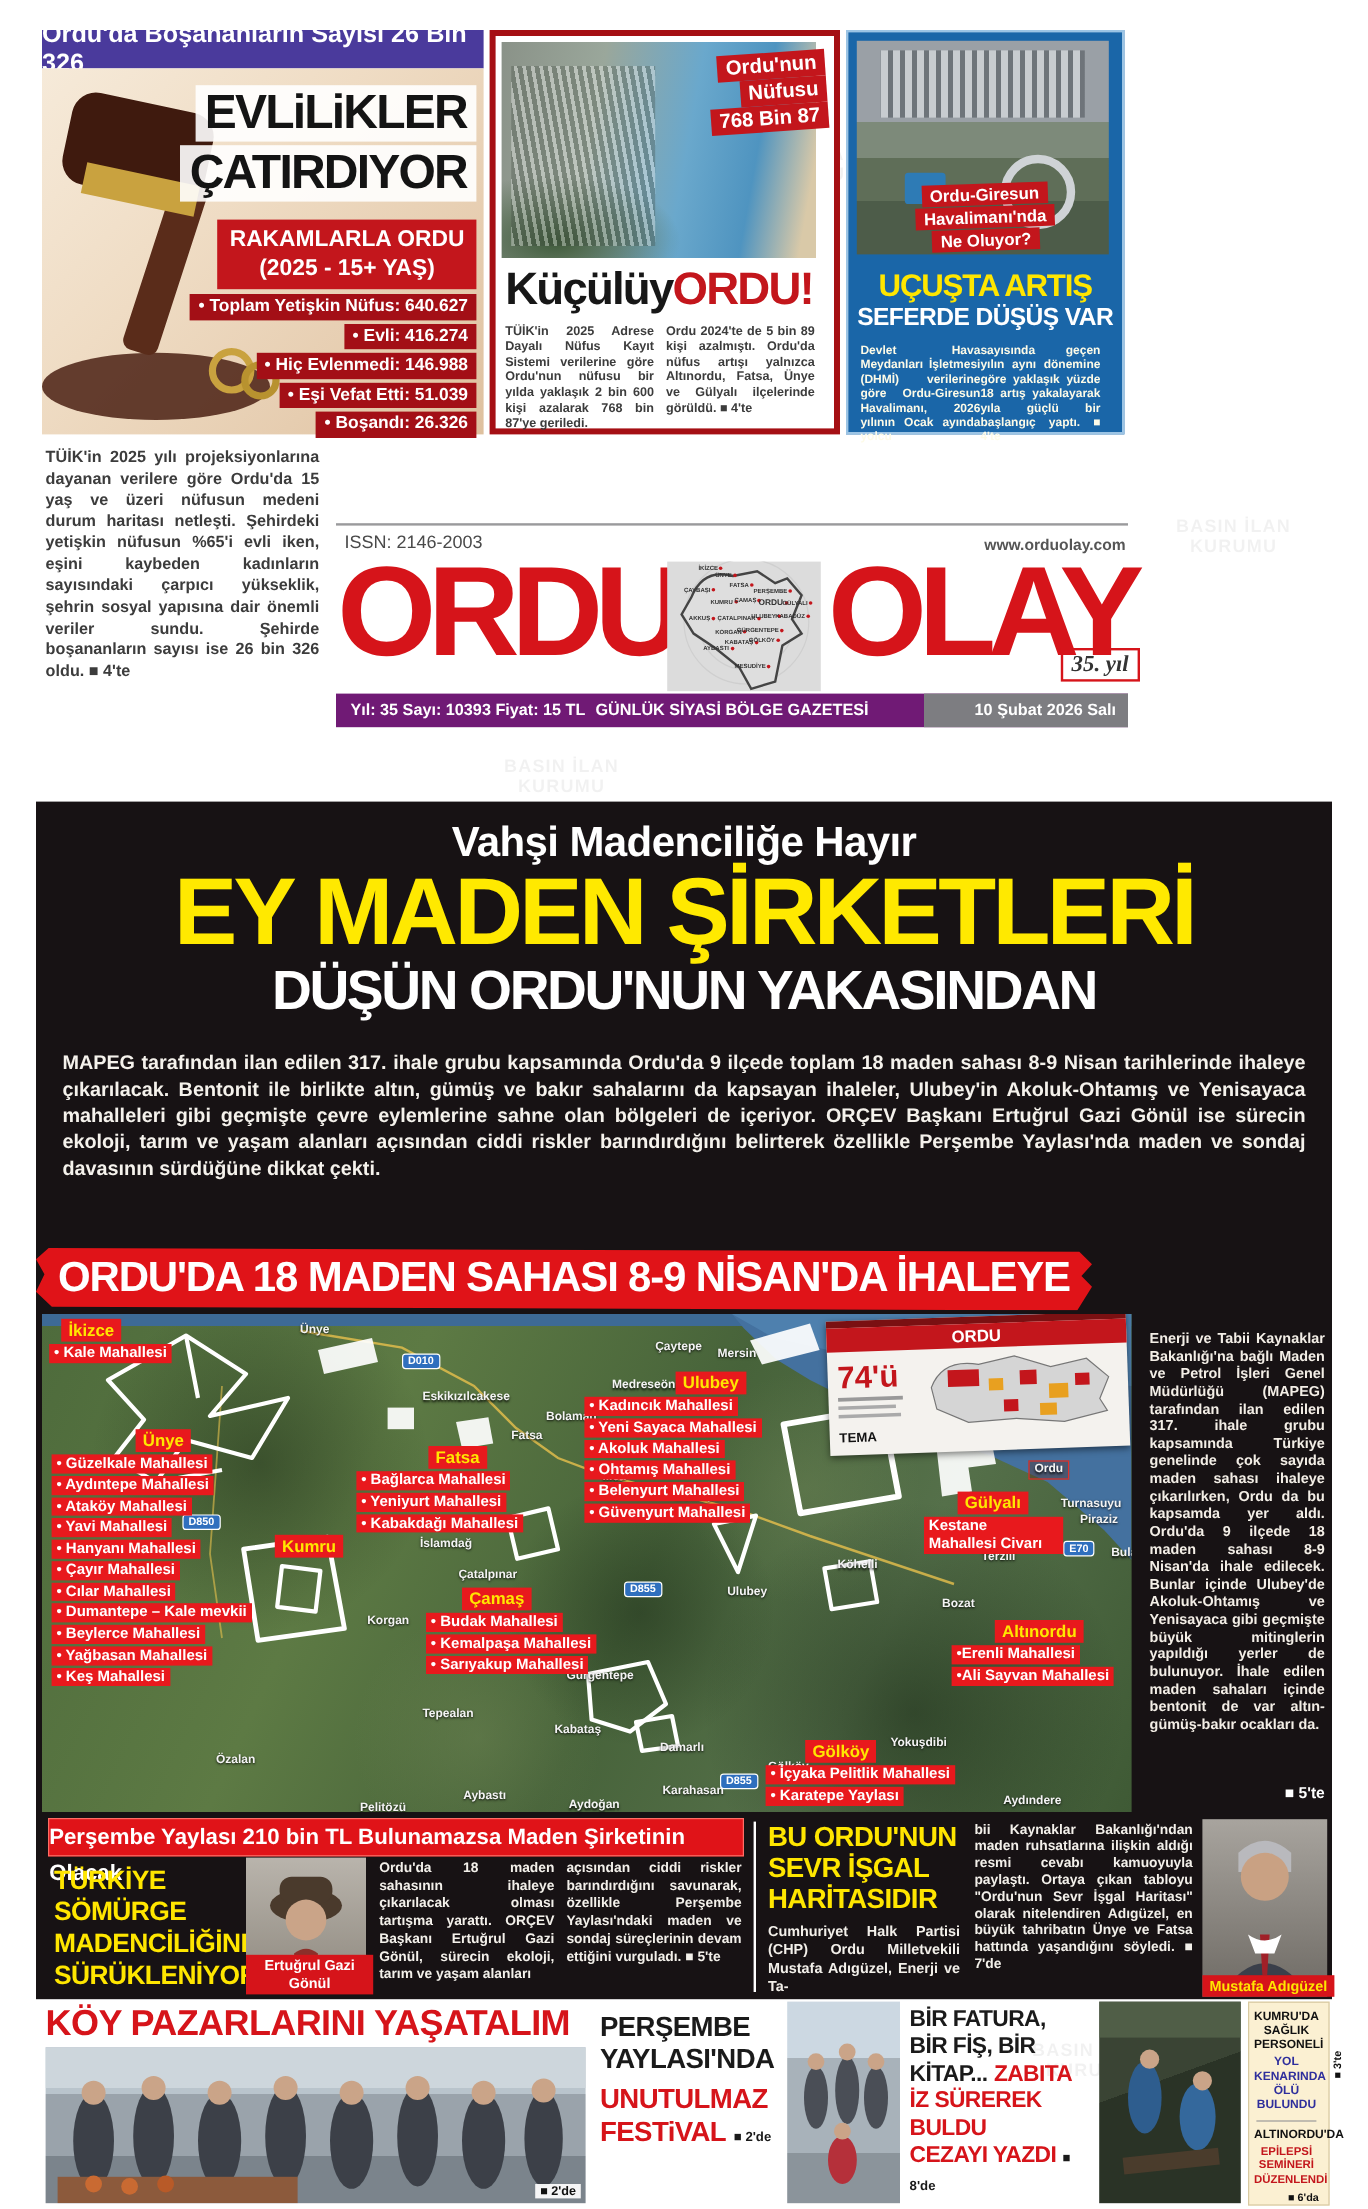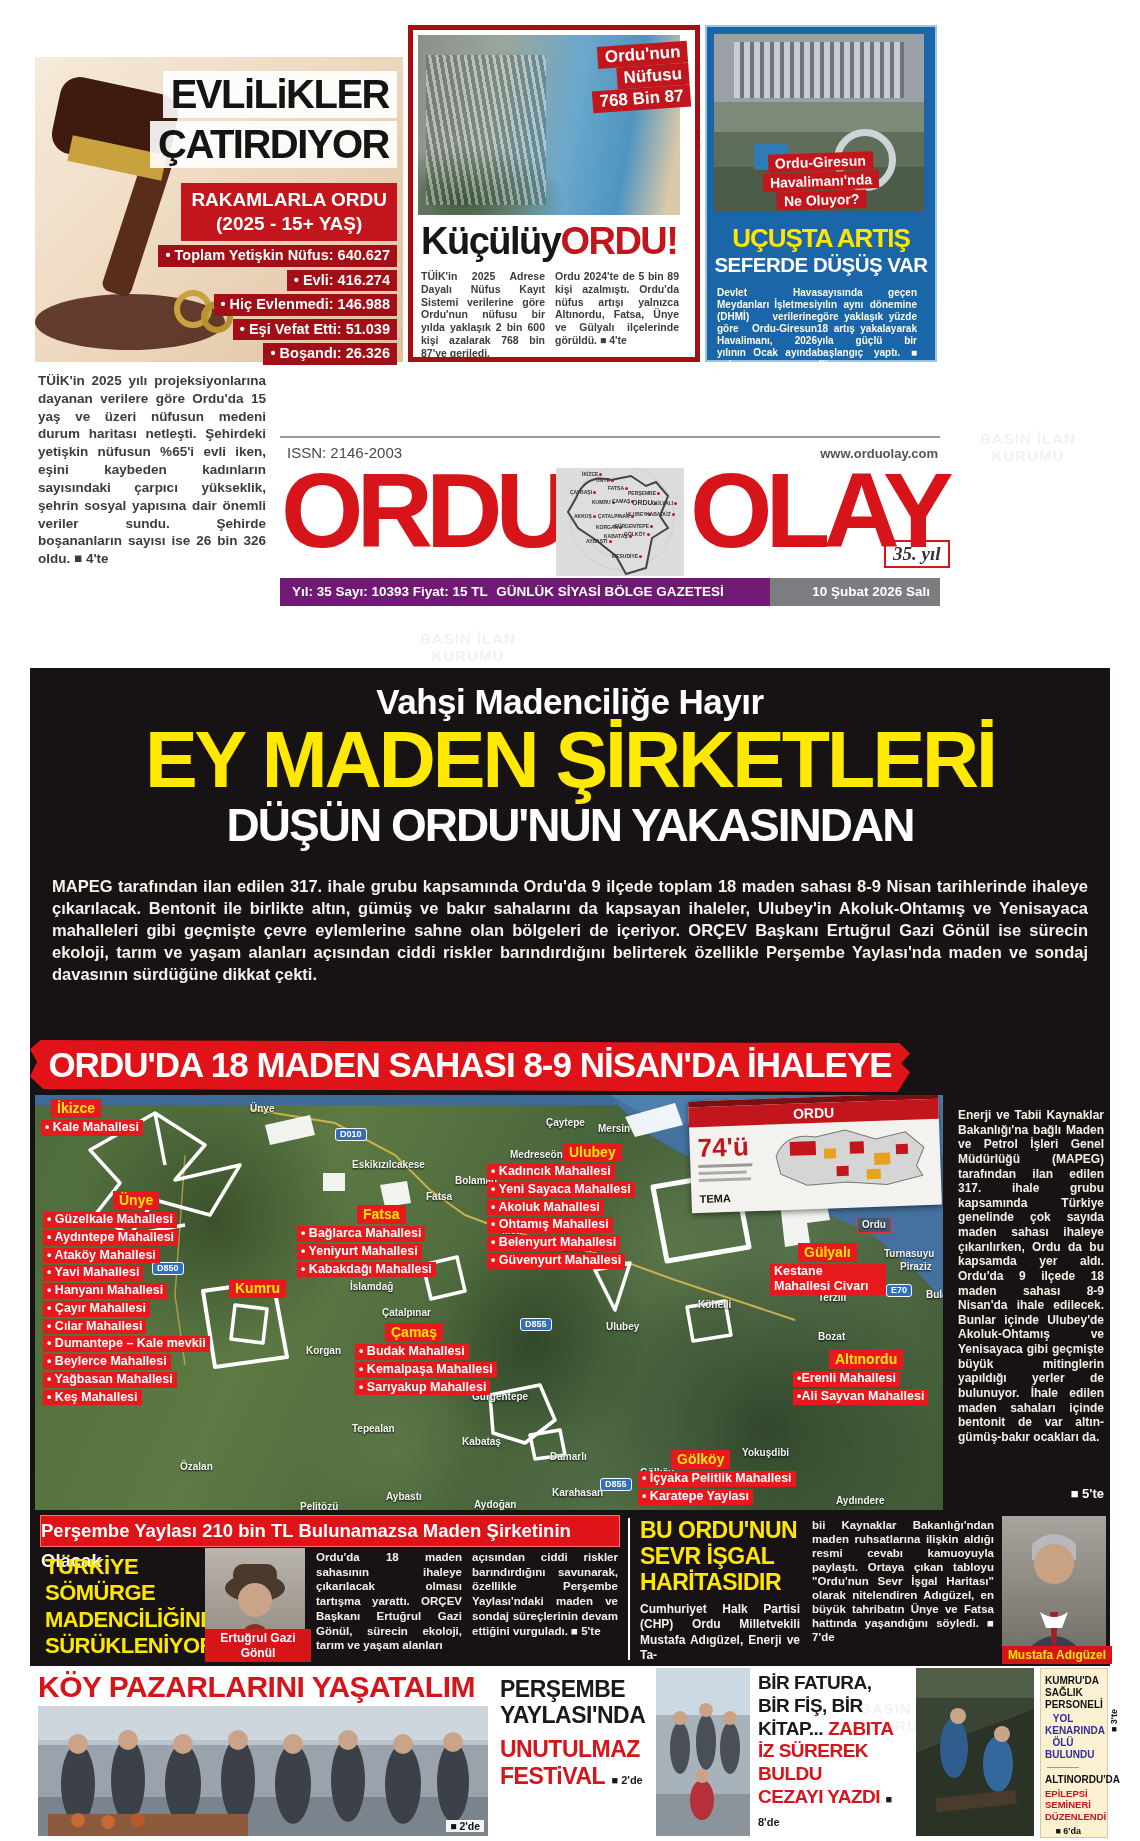--- a/index.html
+++ b/index.html
@@ -49,21 +49,21 @@
   .place:nth-child(3){left:563px;top:29px}.place:nth-child(4){left:317px;top:65px}
   .place:nth-child(5){left:475px;top:55px}.place:nth-child(6){left:420px;top:81px}
   .place:nth-child(7){left:391px;top:97px}.place:nth-child(8){left:467px;top:131px}
   .place:nth-child(9){left:527px;top:147px}
   .place:nth-child(10){left:822px;top:122px;border:1.5px solid #e03028;padding:2px 4px;background:rgba(90,40,25,.35)}
   .place:nth-child(11){left:849px;top:154px}.place:nth-child(12){left:811px;top:175px}
   .place:nth-child(13){left:783px;top:198px}.place:nth-child(14){left:865px;top:167px}
   .place:nth-child(15){left:891px;top:195px}.place:nth-child(16){left:663px;top:205px}
   .place:nth-child(17){left:571px;top:227px}.place:nth-child(18){left:315px;top:187px}
   .place:nth-child(19){left:347px;top:213px}.place:nth-child(20){left:271px;top:251px}
-  .place:nth-child(21){left:783px;top:237px}.place:nth-child(22){left:437px;top:297px}
+  .place:nth-child(21){left:750px;top:237px}.place:nth-child(22){left:437px;top:297px}
   .place:nth-child(23){left:317px;top:329px}.place:nth-child(24){left:427px;top:342px}
   .place:nth-child(25){left:515px;top:357px}.place:nth-child(26){left:707px;top:353px}
   .place:nth-child(27){left:351px;top:397px}.place:nth-child(28){left:439px;top:405px}
   .place:nth-child(29){left:605px;top:373px}.place:nth-child(30){left:517px;top:393px}
   .place:nth-child(31){left:145px;top:367px}.place:nth-child(32){left:265px;top:407px}
   .place:nth-child(33){left:801px;top:401px}
   .roadbadge{position:absolute;background:#2f6fbe;border:1px solid #fff;color:#fff;font-size:9px;font-weight:800;padding:1px 4px;border-radius:3px;line-height:1;}
   .district{position:absolute;z-index:6;}
   .d-name{display:inline-block;background:#e8191d;color:#ffe600;font-weight:800;font-size:14px;padding:0 6px 1px;line-height:1.3;}
   .d-items{display:flex;flex-direction:column;align-items:flex-start;gap:2px;margin-top:2px;}
@@ -94,20 +94,23 @@
 KURUMU</div>
   <div class="wm" style="left:980px;top:430px">BASIN İLAN
 KURUMU</div>
   <div class="wm" style="left:180px;top:1730px">BASIN İLAN
 KURUMU</div>
   <div class="wm" style="left:600px;top:1100px;color:#fff;opacity:.07">BASIN İLAN
 KURUMU</div>
   <div class="wm" style="left:860px;top:1700px">BASIN İLAN
 KURUMU</div>
 
+  <div class="abs kickerbar" style="left:35px;top:25px;width:368px;height:32px">
+    <span>Ordu'da Boşananların Sayısı 26 Bin 326</span>
+  </div>
   <div class="abs creambox" style="left:35px;top:57px;width:368px;height:305px">
     <svg class="abs" style="left:0;top:0" width="220" height="305" viewBox="0 0 220 305">
       <ellipse cx="95" cy="265" rx="95" ry="28" fill="#4a2013" opacity=".85"></ellipse>
       <rect x="88" y="90" width="30" height="150" rx="8" transform="rotate(18 103 165)" fill="#5a2c1a"></rect>
       <rect x="20" y="28" width="120" height="78" rx="20" transform="rotate(12 80 67)" fill="#3f1a0e"></rect>
       <rect x="34" y="88" width="96" height="26" transform="rotate(12 82 101)" fill="#c9a23f"></rect>
       <circle cx="158" cy="252" r="16" fill="none" stroke="#c9a23f" stroke-width="6"></circle>
       <circle cx="182" cy="260" r="13" fill="none" stroke="#b8922f" stroke-width="6"></circle>
     </svg>
     <span class="hl-strip abs" style="right:6px;top:14px;font-size:40px">EVLiLiKLER</span>
@@ -490,21 +493,21 @@
       <rect x="0" y="0" width="118" height="30" fill="#5a6a50" opacity=".7"></rect>
       <ellipse cx="38" cy="80" rx="14" ry="30" fill="#2e5d8e"></ellipse>
         <circle cx="42" cy="48" r="8" fill="#caa488"></circle>
       <ellipse cx="82" cy="96" rx="15" ry="28" fill="#34689c"></ellipse>
         <circle cx="86" cy="66" r="8" fill="#caa488"></circle>
       <rect x="20" y="126" width="80" height="14" fill="#4a3c2c" transform="rotate(-6 60 133)"></rect>
     </svg>
   </div>
 
   <div class="abs" style="left:1040px;top:1668px;width:66px;height:168px;background:#fbf0d2;border:1px solid #d8c9a0">
-    <div style="padding:6px 26px 0 4px;text-align:center">
+    <div style="padding:6px 8px 0 4px;text-align:center">
       <div style="font-size:10px;font-weight:800;color:#111;line-height:1.2">KUMRU'DA SAĞLIK PERSONELİ</div>
       <div style="font-size:10px;font-weight:800;color:#2e2e9c;line-height:1.2;margin-top:2px">YOL KENARINDA ÖLÜ BULUNDU</div>
       <div style="height:1px;background:#9a9a9a;margin:6px 2px"></div>
       <div style="font-size:10px;font-weight:800;color:#111;line-height:1.2">ALTINORDU'DA</div>
       <div style="font-size:9.5px;font-weight:800;color:#c3161c;line-height:1.2;margin-top:2px">EPİLEPSİ SEMİNERİ DÜZENLENDİ</div>
       <div style="font-size:9px;font-weight:700;color:#111;text-align:right;margin-top:4px">■ 6'da</div>
     </div>
     <div class="abs" style="right:-2px;top:40px;transform:rotate(-90deg);transform-origin:right top;font-size:9px;font-weight:800;color:#111">■ 3'te</div>
   </div>
 

